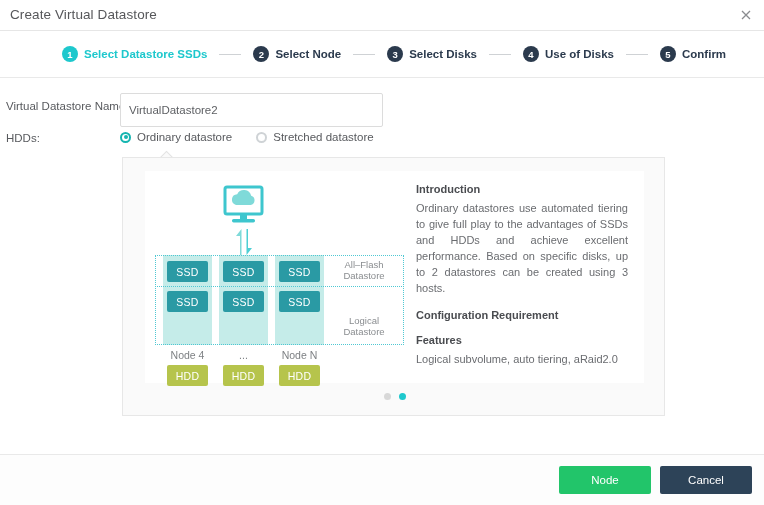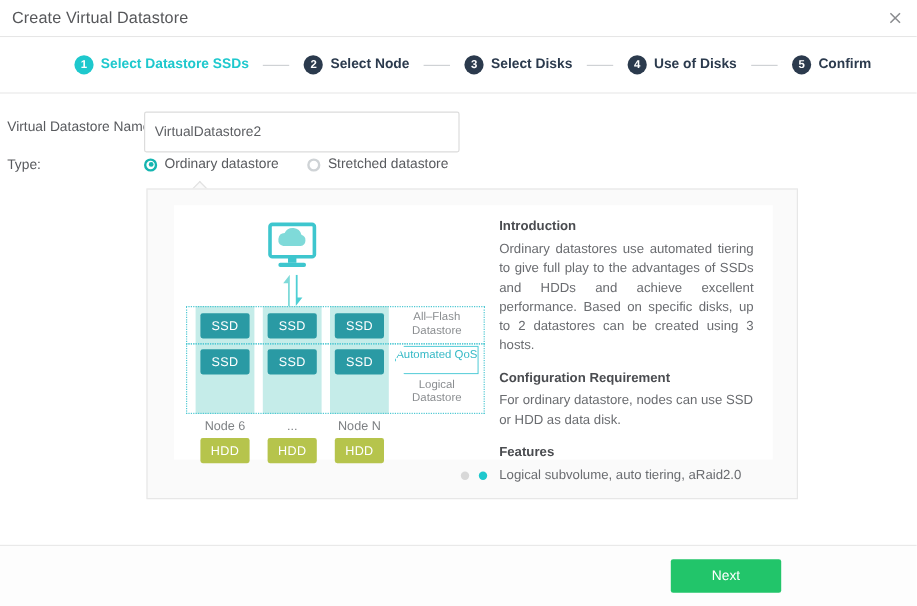--- a/index.html
+++ b/index.html
@@ -401,21 +401,21 @@
 
   <div class="step">
     <span class="step-num">5</span>
     <span class="step-label">Confirm</span>
   </div>
 </div>
 
 <div class="form-label" id="lbl-name">Virtual Datastore Name:</div>
 <input class="name-input" id="name-input" value="VirtualDatastore2" style="">
 
-<div class="form-label" id="lbl-type">Type:</div>
+<div class="form-label" id="lbl-type">HDDs:</div>
 
 <div class="radio-row">
   <div class="radio-opt selected">
     <span class="radio-mark"></span>
     <span class="radio-text">Ordinary datastore</span>
   </div>
   <div class="radio-opt">
     <span class="radio-mark"></span>
     <span class="radio-text">Stretched datastore</span>
   </div>
@@ -459,43 +459,42 @@
         <div class="chip ssd r2 k1">SSD</div>
         <div class="chip ssd r2 k2">SSD</div>
         <div class="chip ssd r2 k3">SSD</div>
 
         <div class="chip hdd r3 k1">HDD</div>
         <div class="chip hdd r3 k2">HDD</div>
         <div class="chip hdd r3 k3">HDD</div>
 
         <div class="grp-label grp-flash">All–Flash Datastore</div>
         <div class="grp-label grp-hybrid">Logical Datastore</div>
-        <div class="qos-badge">Automated QoS</div>
       </div>
 
       <div class="node-labels">
-        <div class="node-lbl n1">Node 6</div>
+        <div class="node-lbl n1">Node 4</div>
         <div class="node-lbl n2">...</div>
         <div class="node-lbl n3">Node N</div>
       </div>
     </div>
 
     <div class="info-text">
       <p class="sec-head">Introduction</p>
       <p class="sec-body">Ordinary datastores use automated tiering to give full play to the advantages of SSDs and HDDs and achieve excellent performance. Based on specific disks, up to 2 datastores can be created using 3 hosts.</p>
 
       <p class="sec-head spaced">Configuration Requirement</p>
-      <p class="sec-body nojust">For ordinary datastore, nodes can use SSD or HDD as data disk.</p>
 
       <p class="sec-head spaced">Features</p>
       <p class="sec-body nojust">Logical subvolume, auto tiering, aRaid2.0</p>
     </div>
   </div>
 
   <div class="dots">
     <span class="dot"></span>
     <span class="dot active"></span>
   </div>
 </div>
 
 <div class="footer">
-  <button class="btn btn-next">Next</button>
+  <button class="btn btn-next">Node</button>
+  <button class="btn btn-cancel">Cancel</button>
 </div>
 
 </body></html>

